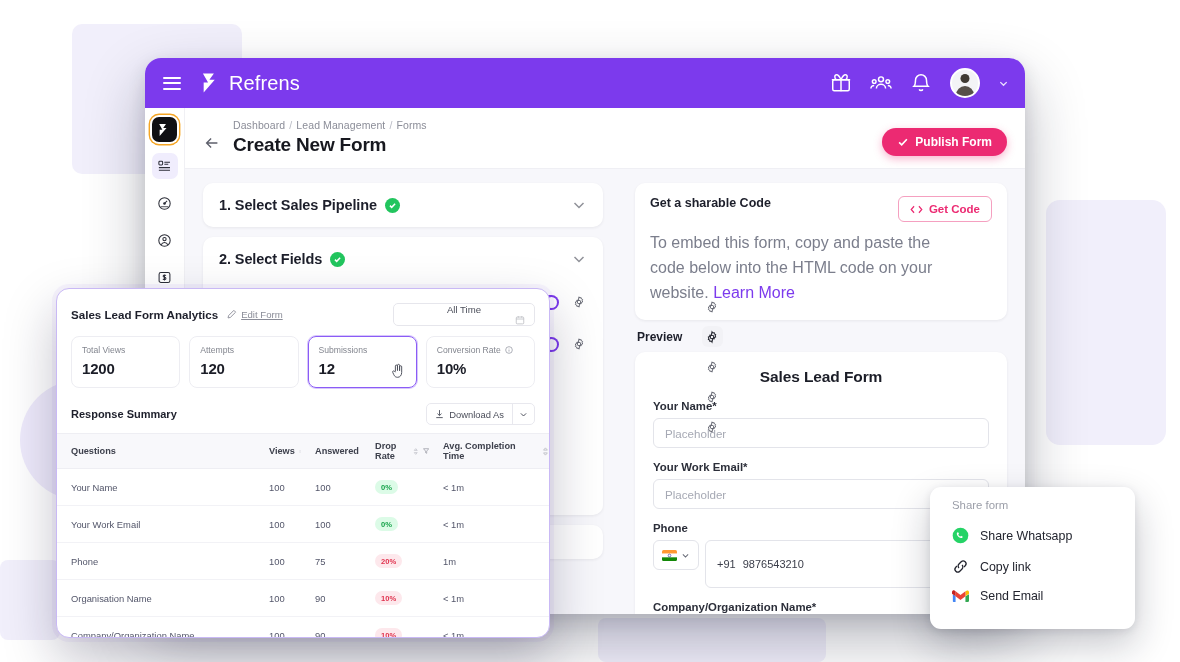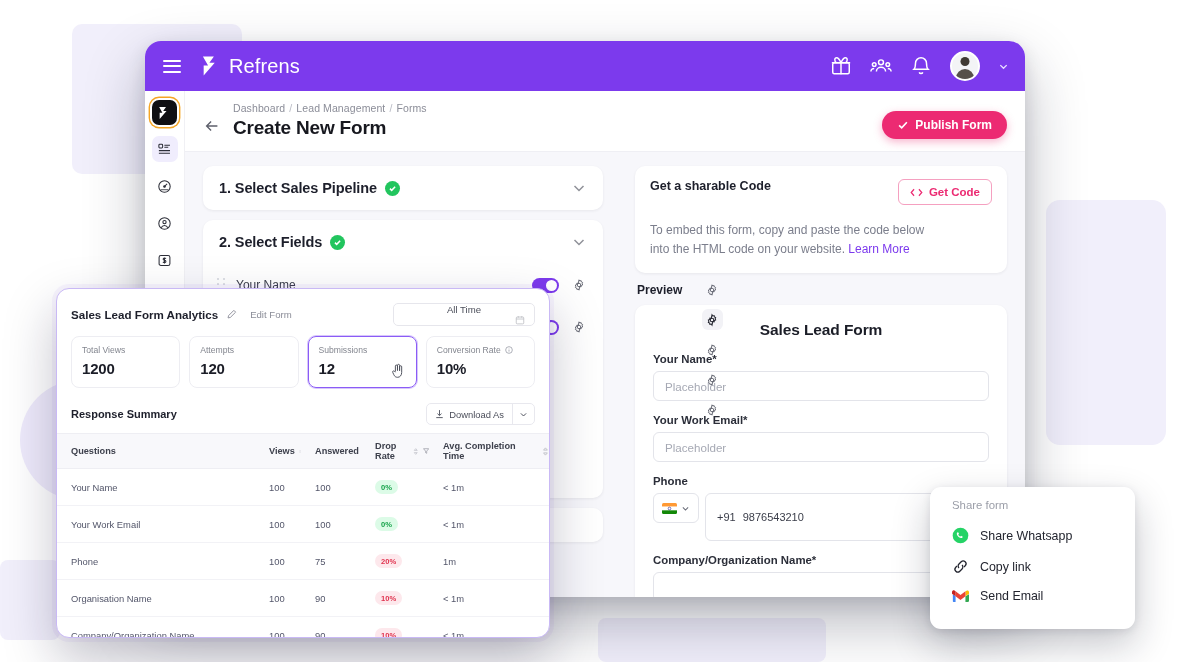--- a/index.html
+++ b/index.html
@@ -15,21 +15,21 @@
   
   .deco{position:absolute;background:#f1effb;border-radius:10px;}
   .deco.tl{left:72px;top:24px;width:170px;height:150px;}
   .deco.r{left:1046px;top:200px;width:120px;height:245px;border-radius:14px;}
   .deco.b{left:598px;top:618px;width:228px;height:44px;border-radius:8px;}
   .deco.circle{left:20px;top:380px;width:120px;height:120px;border-radius:50%;background:#eeeafb;}
   .deco.bl{left:0px;top:560px;width:60px;height:80px;border-radius:8px;}
 
   
   .app-window{
-    position:absolute;left:145px;top:41px;width:880px;height:556px;
+    position:absolute;left:145px;top:58px;width:880px;height:556px;
     background:#ffffff;border-radius:16px;overflow:hidden;
     box-shadow:0 26px 60px rgba(21,24,48,.30), 0 6px 18px rgba(21,24,48,.12);
   }
   
   .topbar{
     height:50px;background:#7c3aed;display:flex;align-items:center;
     padding:0 16px 0 18px;position:relative;
   }
   .burger{width:18px;height:13px;display:flex;flex-direction:column;justify-content:space-between;cursor:pointer;}
   .burger i{display:block;height:2px;background:#fff;border-radius:2px;}
@@ -119,21 +119,21 @@
   .gear-col .g.hl{background:#f2f2f6;}
 
   
   .card.collapsed{height:34px;display:flex;align-items:center;justify-content:center;}
   .card.collapsed .chev{margin:0;}
 
   
   .code-card{padding:13px 15px 15px 15px;}
   .code-top{display:flex;align-items:flex-start;}
   .code-title{font-size:12.5px;font-weight:700;color:#1d1f2b;}
-  .code-desc{font-size:12px;color:#7b7e8c;line-height:1.55;margin-top:16px;max-width:283px;}
+  .code-desc{font-size:16px;color:#7b7e8c;line-height:1.55;margin-top:9px;max-width:283px;}
   .code-desc a{color:#7c3aed;text-decoration:none;}
   .getcode-btn{
     margin-left:auto;border:1px solid #f5a0c0;color:#ec2a72;background:#fff;border-radius:6px;
     height:26px;padding:0 11px;display:flex;align-items:center;gap:6px;font-size:11.5px;font-weight:600;
     cursor:pointer;font-family:inherit;flex:none;
   }
   .preview-label{font-size:12px;font-weight:700;color:#1d1f2b;margin:6px 0 8px 2px;}
 
   .preview-card{
     background:#fff;border-radius:10px;box-shadow:0 1px 3px rgba(24,26,42,.07);
@@ -155,21 +155,21 @@
 
   
   .analytics{
     position:absolute;left:56px;top:288px;width:492px;height:348px;
     background:#ffffff;border-radius:13px;border:1px solid #c9b9f5;
     box-shadow:0 22px 52px rgba(20,16,52,.26), 0 0 0 4px rgba(124,58,237,.05);
     overflow:hidden;
   }
   .an-head{display:flex;align-items:center;padding:14px 14px 0 14px;}
   .an-title{font-size:11.6px;font-weight:700;color:#1d1f2b;}
-  .edit-form{display:flex;gap:13px;margin-left:9px;font-size:9.6px;color:#8b8d98;cursor:pointer;}
+  .edit-form{display:flex;gap:4px;margin-left:9px;font-size:9.6px;color:#8b8d98;cursor:pointer;text-decoration:underline;}
   .range-sel{
     margin-left:auto;width:124px;height:21px;border:1px solid #e6e6ec;border-radius:5px;
     display:flex;align-items:center;padding:0 8px;font-size:9.6px;color:#4b4e5a;cursor:pointer;flex-direction:column;
   }
   .range-sel .cal{margin-left:auto;width:12px;height:12px;opacity:.45;}
 
   .kpis{display:flex;gap:9px;padding:10px 14px 4px 14px;}
   .kpi{
     flex:1;border:1px solid #ededf2;border-radius:8px;padding:8px 10px 10px 10px;position:relative;
   }

